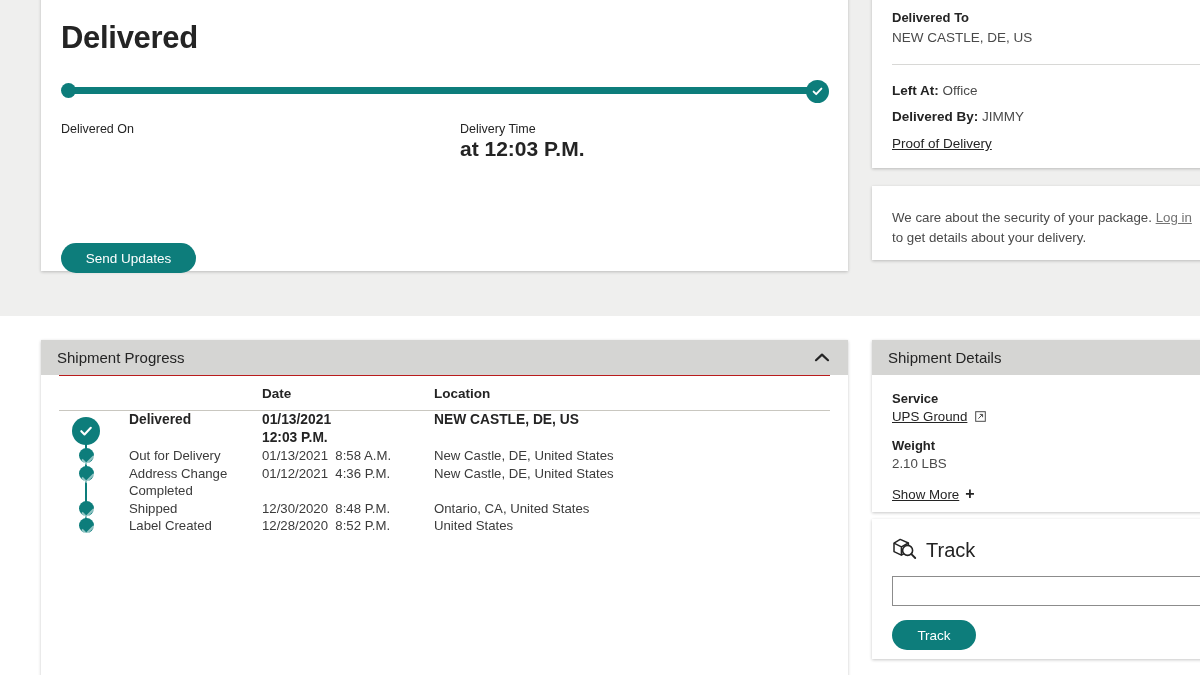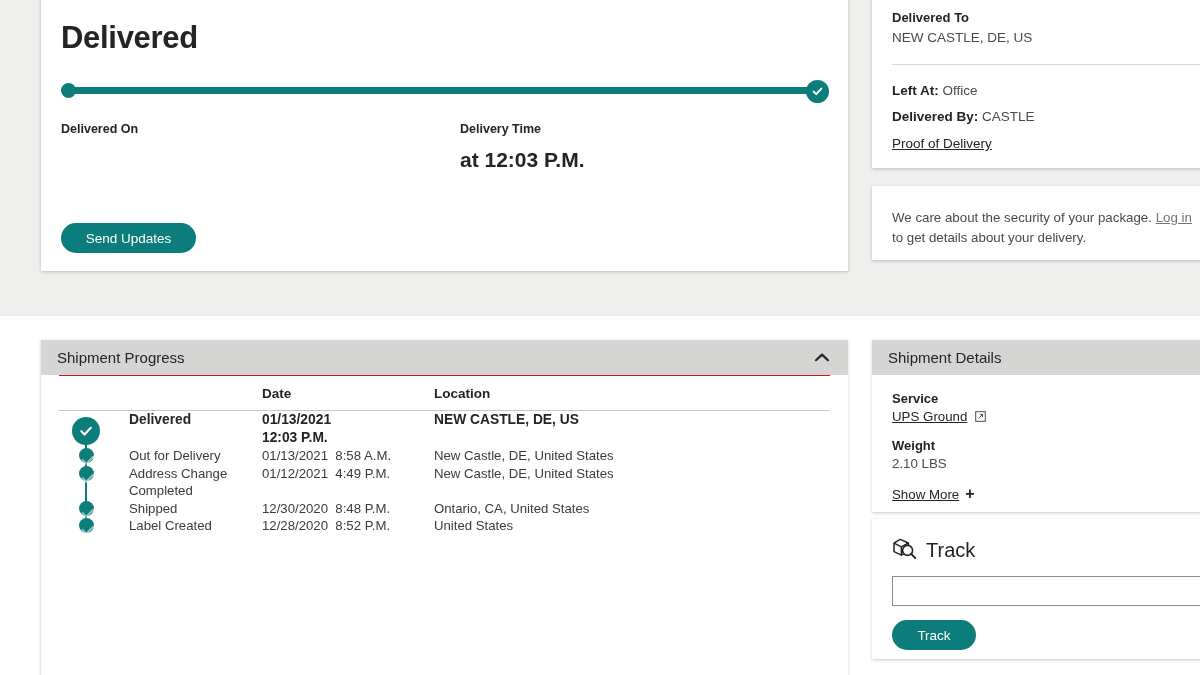--- a/index.html
+++ b/index.html
@@ -98,23 +98,22 @@
     justify-content: center;
   }
   .progress-end svg { display: block; }
 
   
   .meta-col { position: absolute; }
   #meta-delivered-on { left: 20px; top: 140px; }
   #meta-delivery-time { left: 419px; top: 140px; }
   .meta-label {
     font-size: 12.5px;
-    font-weight: bold;
-    color: #242424;
-    margin-bottom: 11px;
+    font-weight: normal;
+    color: #242424;
   }
   .meta-value {
     font-size: 21px;
     font-weight: bold;
     color: #242424;
     line-height: 1.22;
   }
 
   .btn-pill {
     position: absolute;
@@ -122,21 +121,21 @@
     background: #0d7d7b;
     color: #ffffff;
     border-radius: 20px;
     font-family: "Liberation Sans", sans-serif;
     font-size: 13.5px;
     cursor: pointer;
     white-space: nowrap;
   }
   #send-updates-button {
     left: 20px;
-    top: 241px;
+    top: 261px;
     width: 135px;
     height: 30px;
   }
 
   
   #delivered-to-card {
     left: 872px;
     top: -18px;
     width: 350px;
     height: 186px;
@@ -410,21 +409,21 @@
 <div class="card" id="delivered-to-card">
   <div class="dt-head">Delivered To</div>
   <div class="dt-sub">NEW CASTLE, DE, US</div>
   <div class="dt-rule"></div>
   <div class="dt-line">
     <b>Left At:</b>
     <span>Office</span>
   </div>
   <div class="dt-line">
     <b>Delivered By:</b>
-    <span>CASTLE</span>
+    <span>JIMMY</span>
   </div>
   <span class="link-underline">Proof of Delivery</span>
 </div>
 
 <div class="card" id="security-card">
   <div class="security-text">
     <span>We care about the security of your package. </span><a>Log in</a><span> to get details about your delivery.</span>
   </div>
 </div>
 
@@ -486,21 +485,21 @@
           </tr>
           <tr class="evt-row">
             <td class="node-cell pad-row">
               <div class="node-rail"></div>
               <div class="node-small"></div>
             </td>
             <td class="pad-row">
               <div class="status-txt">Address Change Completed</div>
             </td>
             <td class="pad-row">
-              <div class="date-txt">01/12/2021  4:49 P.M.</div>
+              <div class="date-txt">01/12/2021  4:36 P.M.</div>
             </td>
             <td class="pad-row">
               <div class="loc-txt">New Castle, DE, United States</div>
             </td>
           </tr>
           <tr class="evt-row">
             <td class="node-cell pad-row">
               <div class="node-rail"></div>
               <div class="node-small"></div>
             </td>

